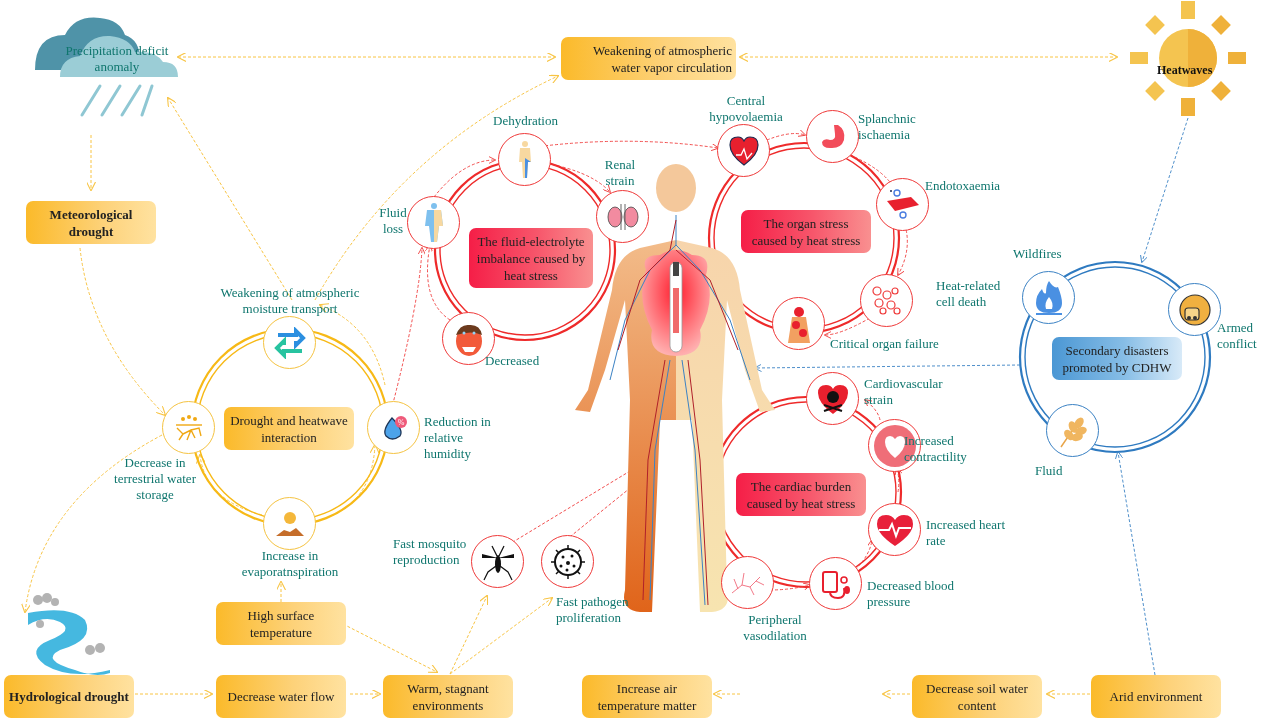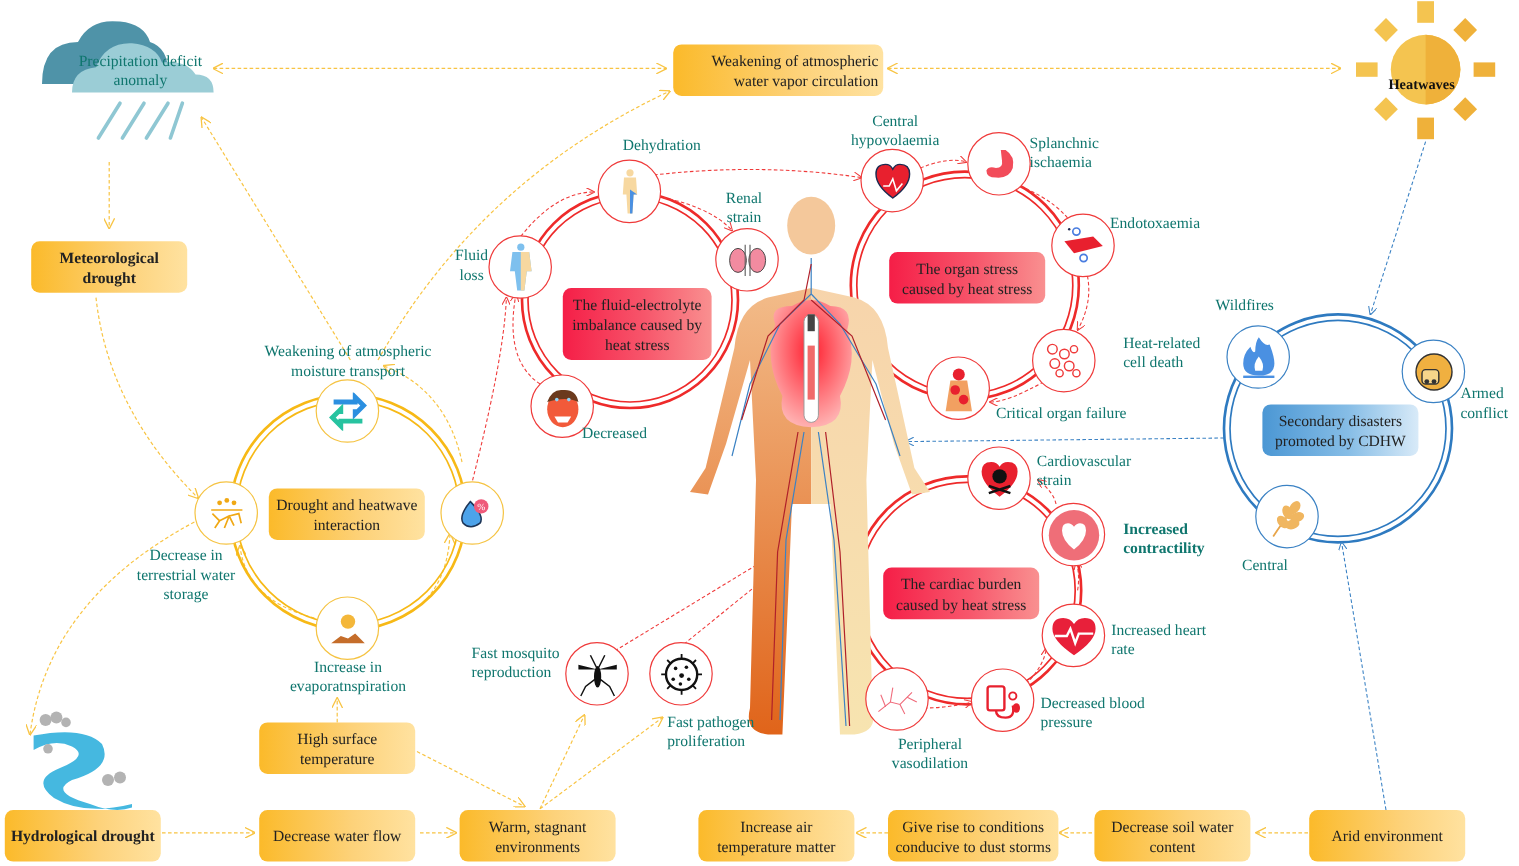--- a/index.html
+++ b/index.html
@@ -186,49 +186,50 @@
       </svg>
 </div>
 <div class="lbl c" style="left:210px;top:285px;width:160px;white-space:normal;">Weakening of atmospheric moisture transport</div>
 <div class="node yel" style="left:367px;top:401px;width:53px;height:53px;">
   <svg width="32" height="32" viewBox="0 0 32 32">
         <path d="M14,6 Q4,18 8,24 Q14,30 22,24 Q26,18 14,6 Z" fill="#4da3ea" stroke="#1d3557" stroke-width="1.3"></path>
         <circle cx="23" cy="10" r="6" fill="#ef5a7a"></circle>
         <text x="23" y="13" font-size="8" text-anchor="middle" fill="#fff">%</text>
       </svg>
 </div>
+<div class="lbl" style="left:424px;top:414px;white-space:normal;width:80px;">Reduction in relative humidity</div>
 <div class="node yel" style="left:263px;top:497px;width:53px;height:53px;">
   <svg width="32" height="32" viewBox="0 0 32 32">
         <circle cx="16" cy="10" r="6" fill="#f4b73a"></circle>
         <path d="M2,28 L10,22 L16,24 L22,20 L30,28 Z" fill="#c56d2a"></path>
       </svg>
 </div>
 <div class="lbl c" style="left:230px;top:548px;width:120px;white-space:normal;">Increase in evaporatnspiration</div>
 <div class="node yel" style="left:162px;top:401px;width:53px;height:53px;">
   <svg width="32" height="32" viewBox="0 0 32 32">
         <g fill="none" stroke="#f0a814" stroke-width="1.4">
           <line x1="3" y1="13" x2="29" y2="13"></line>
           <path d="M4,16 L10,22 L6,28 M10,22 L18,18 L22,26 M18,18 L26,16 L28,24 M14,28 L18,18"></path>
         </g>
         <circle cx="10" cy="7" r="2" fill="#f0a814"></circle>
         <circle cx="16" cy="5" r="2" fill="#f0a814"></circle>
         <circle cx="22" cy="7" r="2" fill="#f0a814"></circle>
       </svg>
 </div>
 <div class="lbl c" style="left:100px;top:455px;width:110px;white-space:normal;">Decrease in terrestrial water storage</div>
 
-<div class="box rbox" style="left:469px;top:228px;width:124px;height:60px;margin-top:12px;">The fluid-electrolyte imbalance caused by heat stress</div>
+<div class="box rbox" style="left:469px;top:228px;width:124px;height:60px;">The fluid-electrolyte imbalance caused by heat stress</div>
 <div class="node red" style="left:498px;top:133px;width:53px;height:53px;">
   <svg width="20" height="40" viewBox="0 0 20 40">
         <circle cx="10" cy="4" r="3" fill="#f7d8a0"></circle>
         <path d="M5,8 L15,8 L16,22 L13,22 L12,38 L8,38 L7,22 L4,22 Z" fill="#f7d8a0"></path>
         <path d="M10,18 L16,22 L13,22 L12,38 L10,38 Z" fill="#4a90e2"></path>
       </svg>
 </div>
-<div class="lbl" style="left:493px;top:113px;margin-left:26px;">Dehydration</div>
+<div class="lbl" style="left:493px;top:113px;">Dehydration</div>
 <div class="node red" style="left:596px;top:190px;width:53px;height:53px;">
   <svg width="34" height="30" viewBox="0 0 34 30">
         <ellipse cx="9" cy="15" rx="7" ry="10" fill="#f28ba0" stroke="#444" stroke-width="0.8"></ellipse>
         <ellipse cx="25" cy="15" rx="7" ry="10" fill="#f28ba0" stroke="#444" stroke-width="0.8"></ellipse>
         <line x1="15" y1="2" x2="15" y2="28" stroke="#666"></line>
         <line x1="19" y1="2" x2="19" y2="28" stroke="#666"></line>
       </svg>
 </div>
 <div class="lbl c" style="left:598px;top:157px;width:44px;white-space:normal;">Renal strain</div>
 <div class="node red" style="left:407px;top:196px;width:53px;height:53px;">
@@ -305,21 +306,21 @@
         <path d="M9,24 L27,30 M27,24 L9,30" stroke="#111" stroke-width="2"></path>
       </svg>
 </div>
 <div class="lbl" style="left:864px;top:376px;white-space:normal;width:90px;">Cardiovascular strain</div>
 <div class="node red" style="left:868px;top:419px;width:53px;height:53px;">
   <svg width="44" height="44" viewBox="0 0 44 44">
         <circle cx="22" cy="22" r="21" fill="#ef6e78"></circle>
         <path d="M22,34 Q12,26 12,18 Q12,12 17,12 Q20,12 22,15 Q24,12 27,12 Q32,12 32,18 Q32,26 22,34 Z" fill="#fff"></path>
       </svg>
 </div>
-<div class="lbl" style="left:936px;top:433px;white-space:normal;width:90px;font-weight:bold;">Increased contractility</div>
+<div class="lbl" style="left:904px;top:433px;white-space:normal;width:90px;">Increased contractility</div>
 <div class="node red" style="left:868px;top:503px;width:53px;height:53px;">
   <svg width="40" height="36" viewBox="0 0 40 36">
         <path d="M20,34 Q2,22 2,12 Q2,3 11,3 Q17,3 20,8 Q23,3 29,3 Q38,3 38,12 Q38,22 20,34 Z" fill="#e8203a"></path>
         <path d="M4,18 L14,18 L17,12 L21,24 L24,16 L36,16" fill="none" stroke="#fff" stroke-width="2"></path>
       </svg>
 </div>
 <div class="lbl" style="left:926px;top:517px;white-space:normal;width:90px;">Increased heart rate</div>
 <div class="node red" style="left:809px;top:557px;width:53px;height:53px;">
   <svg width="32" height="32" viewBox="0 0 32 32">
         <rect x="3" y="4" width="14" height="20" rx="2" fill="none" stroke="#e8202e" stroke-width="2"></rect>
@@ -403,20 +404,19 @@
         <path d="M6,34 Q14,22 26,6" fill="none" stroke="#e8a54a" stroke-width="1.5"></path>
         <g fill="#f0b660">
           <ellipse cx="24" cy="10" rx="4" ry="6" transform="rotate(35 24 10)"></ellipse>
           <ellipse cx="18" cy="14" rx="4" ry="6" transform="rotate(-25 18 14)"></ellipse>
           <ellipse cx="26" cy="18" rx="4" ry="6" transform="rotate(70 26 18)"></ellipse>
           <ellipse cx="14" cy="22" rx="4" ry="6" transform="rotate(-40 14 22)"></ellipse>
           <ellipse cx="22" cy="24" rx="4" ry="6" transform="rotate(75 22 24)"></ellipse>
         </g>
       </svg>
 </div>
-<div class="lbl" style="left:1035px;top:463px;">Central</div>
+<div class="lbl" style="left:1035px;top:463px;">Fluid</div>
 
 <div class="box ybox" style="left:1091px;top:675px;width:130px;height:43px;">Arid environment</div>
 <div class="box ybox" style="left:912px;top:675px;width:130px;height:43px;">Decrease soil water content</div>
-<div class="box ybox" style="left:740px;top:675px;width:142px;height:43px;">Give rise to conditions conducive to dust storms</div>
 <div class="box ybox" style="left:582px;top:675px;width:130px;height:43px;">Increase air temperature matter</div>
 
 </div>
 
 </body></html>

